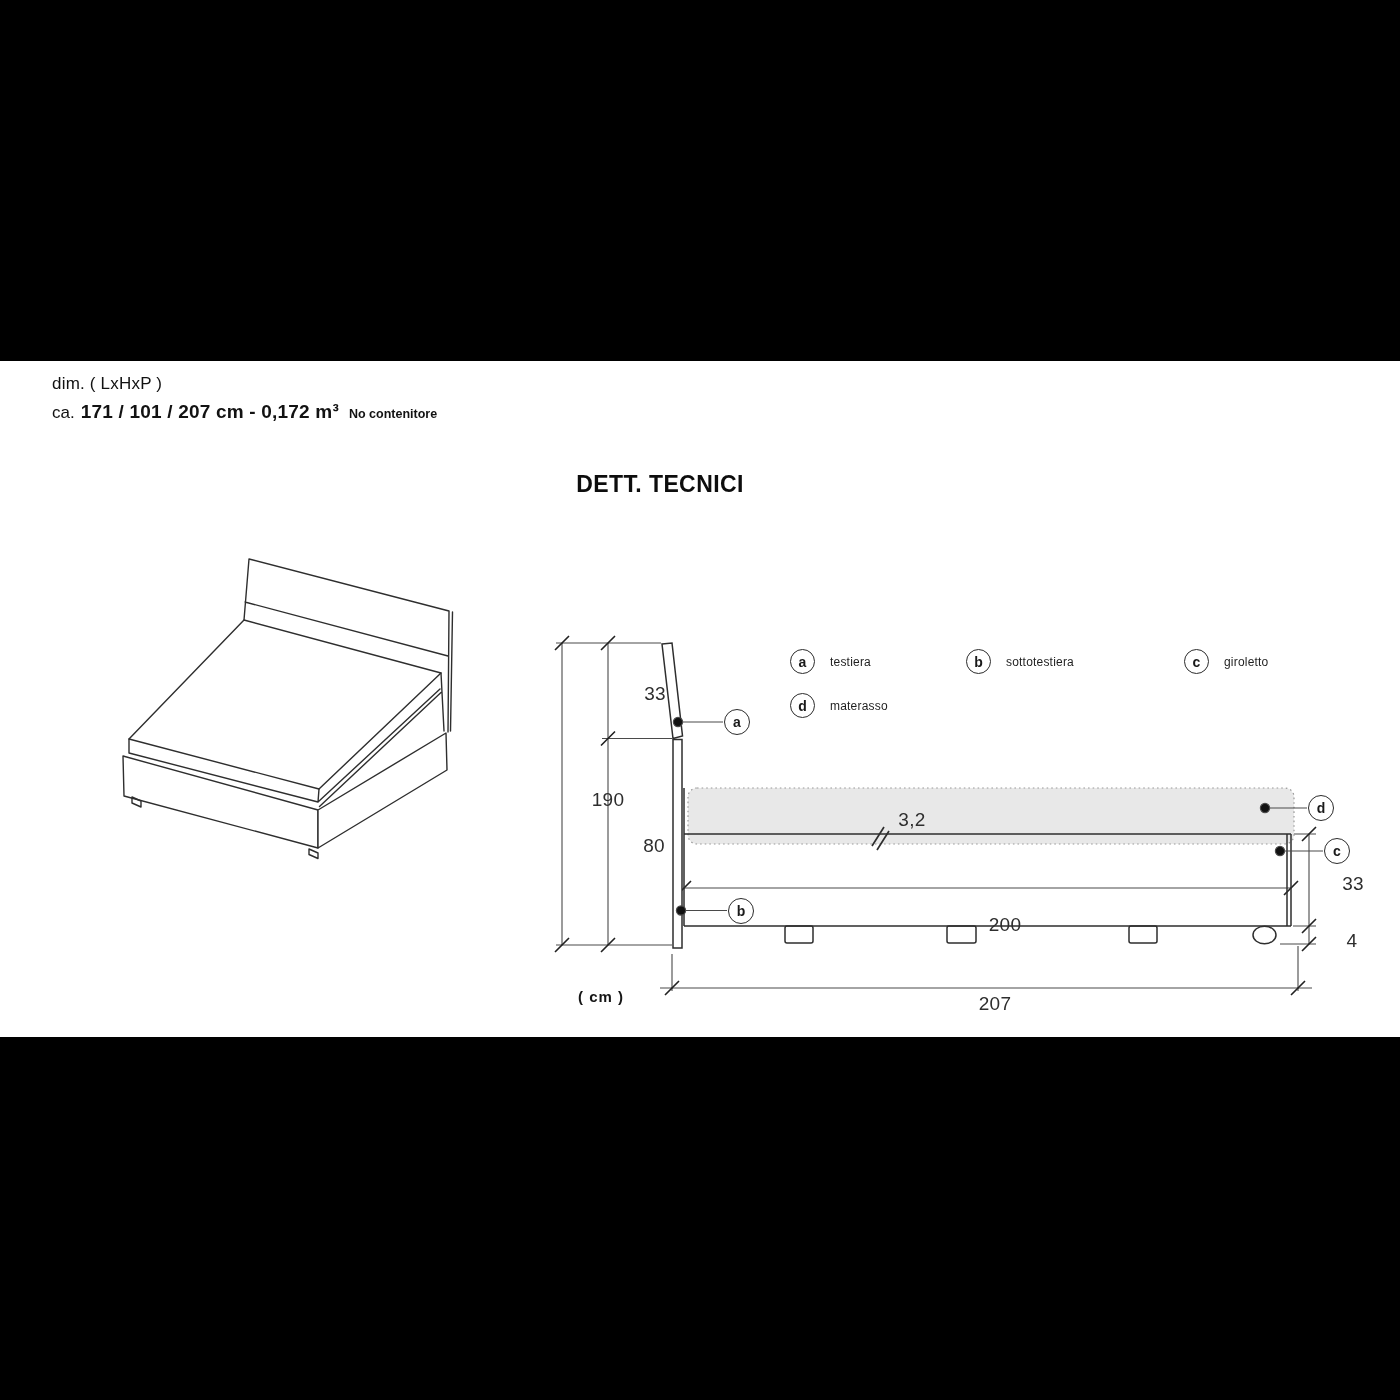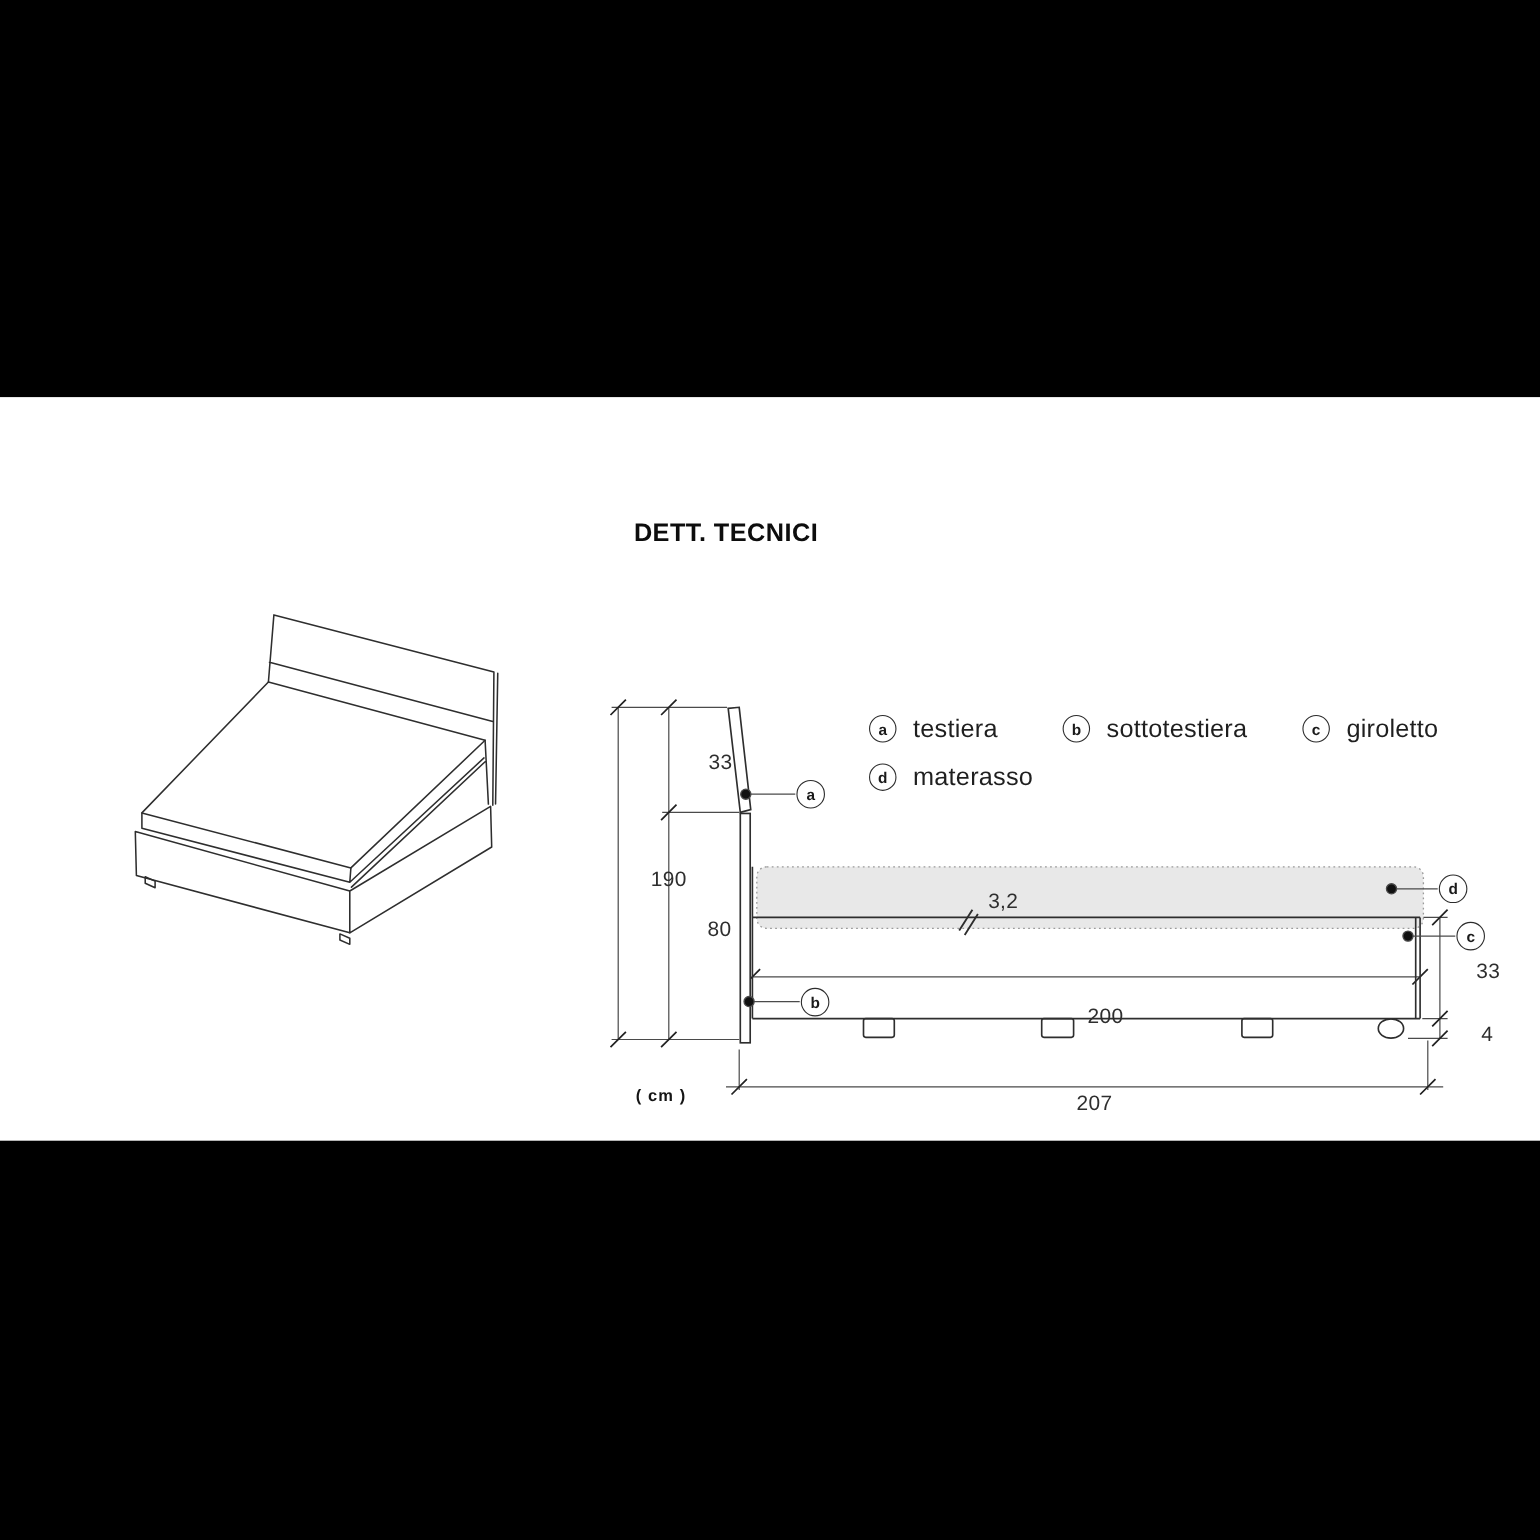--- a/index.html
+++ b/index.html
@@ -16,21 +16,21 @@
   .hdr .l2 .note{font-size:12.5px;font-weight:bold;margin-left:4px;}
 
   .title{position:absolute;left:540px;top:110px;width:240px;text-align:center;
          font-size:23px;font-weight:bold;letter-spacing:.4px;color:#0d0d0d;}
 
   
   .leg{position:absolute;display:flex;align-items:center;gap:15px;}
   .leg .bub, .callout{width:25px;height:25px;border:1.7px solid #2c2c2c;border-radius:50%;
         box-sizing:border-box;display:flex;align-items:center;justify-content:center;
         font-size:14px;font-weight:bold;color:#1a1a1a;background:#fff;}
-  .leg .lab{font-size:23px;color:#1f1f1f;letter-spacing:.2px;}
+  .leg .lab{font-size:12px;color:#1f1f1f;letter-spacing:.2px;}
 
   
   .callout{position:absolute;width:26px;height:26px;}
 
   
   .num{position:absolute;font-size:19px;color:#2e2e2e;text-align:center;letter-spacing:.3px;margin-left:28px;}
   .unit{position:absolute;font-size:15px;font-weight:bold;color:#151515;text-align:right;
         letter-spacing:1px;}
 </style>
 </head>
@@ -81,20 +81,28 @@
           <circle cx="678" cy="722" r="4.6"></circle>
         <path d="M681,910.5 H727" fill="none"></path>
           <circle cx="681" cy="910.5" r="4.6"></circle>
         <path d="M1280,851 H1323" fill="none"></path>
           <circle cx="1280" cy="851" r="4.6"></circle>
         <path d="M1265,808 H1307" fill="none"></path>
           <circle cx="1265" cy="808" r="4.6"></circle>
       </g>
     </svg>
 
+    <div class="hdr">
+      <div class="l1">dim. ( LxHxP )</div>
+      <div class="l2">
+        <span>ca.</span>
+        <b>171 / 101 / 207 cm - 0,172 m³</b>
+        <span class="note">No contenitore</span>
+      </div>
+    </div>
 
     <div class="title">DETT. TECNICI</div>
 
     <div class="leg" style="left:790px;top:288px;">
       <span class="bub">a</span>
       <span class="lab">testiera</span>
     </div>
     <div class="leg" style="left:966px;top:288px;">
       <span class="bub">b</span>
       <span class="lab">sottotestiera</span>

